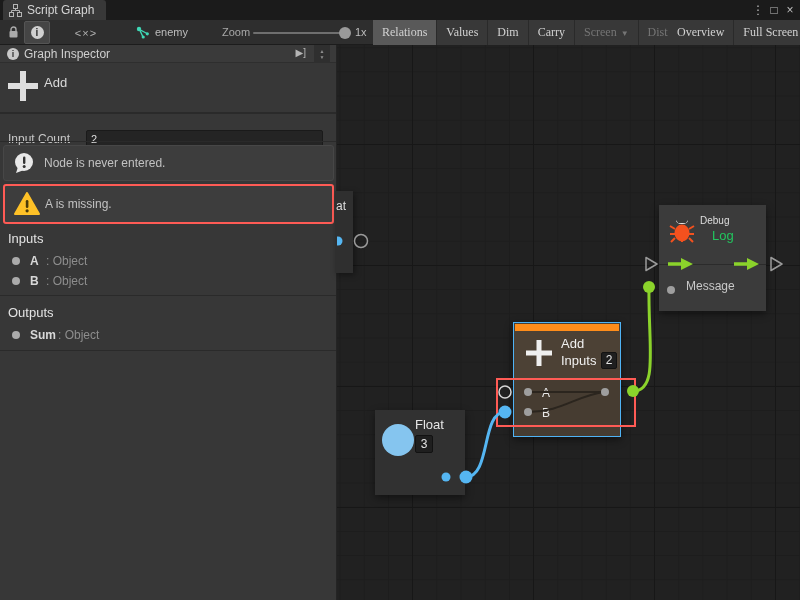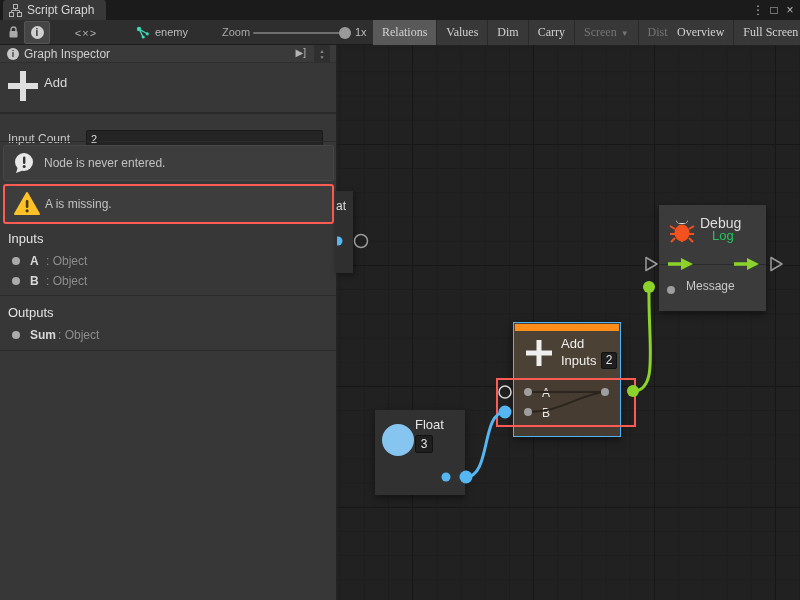--- a/index.html
+++ b/index.html
@@ -91,21 +91,21 @@
   .add-node { left:176px; top:277px; width:108px; height:115px; background:#4c4135; border:1px solid #4fb3f5; }
   .add-strip { position:absolute; left:1px; top:1px; right:1px; height:7px; background:#ff8d1a; }
   .add-plus { position:absolute; left:12px; top:17px; }
   .add-title1 { position:absolute; left:47px; top:13px; font-size:13px; color:#f0f0f0; }
   .add-title2 { position:absolute; left:47px; top:30px; font-size:13px; color:#f0f0f0; }
   .add-badge { left:87px; top:29px; width:16px; height:17px; line-height:15px; }
   .add-divider { position:absolute; left:0; top:56px; width:100%; height:1px; background:#383026; }
   .add-ports-bg { position:absolute; left:0; top:57px; width:100%; bottom:0; background:rgba(0,0,0,.07); }
   .add-port-label { position:absolute; font-size:12px; color:#e8e8e8; }
   .debug-node { left:322px; top:160px; width:107px; height:106px; background:#3b3b3b; }
-  .debug-title1 { position:absolute; left:41px; top:10px; font-size:14px; color:#dedede; }
+  .debug-title1 { position:absolute; left:41px; top:10px; font-size:10px; color:#dedede; }
   .debug-title2 { position:absolute; left:53px; top:23px; font-size:13px; color:#22c55e; }
   .debug-divider { position:absolute; left:0; top:59px; width:100%; height:1px; background:#2b2b2b; }
   .debug-msg-label { position:absolute; left:27px; top:74px; font-size:12px; color:#c9c9c9; }
   .bug-icon { position:absolute; left:10px; top:12px; }
   .error-rect { position:absolute; left:159px; top:333px; width:140px; height:49px;
     border:2px solid #ff5b55; z-index:5; }
   .wire-layer { position:absolute; left:0; top:0; width:463px; height:555px; z-index:6; pointer-events:none; }
 </style>
 </head>
 <body>

